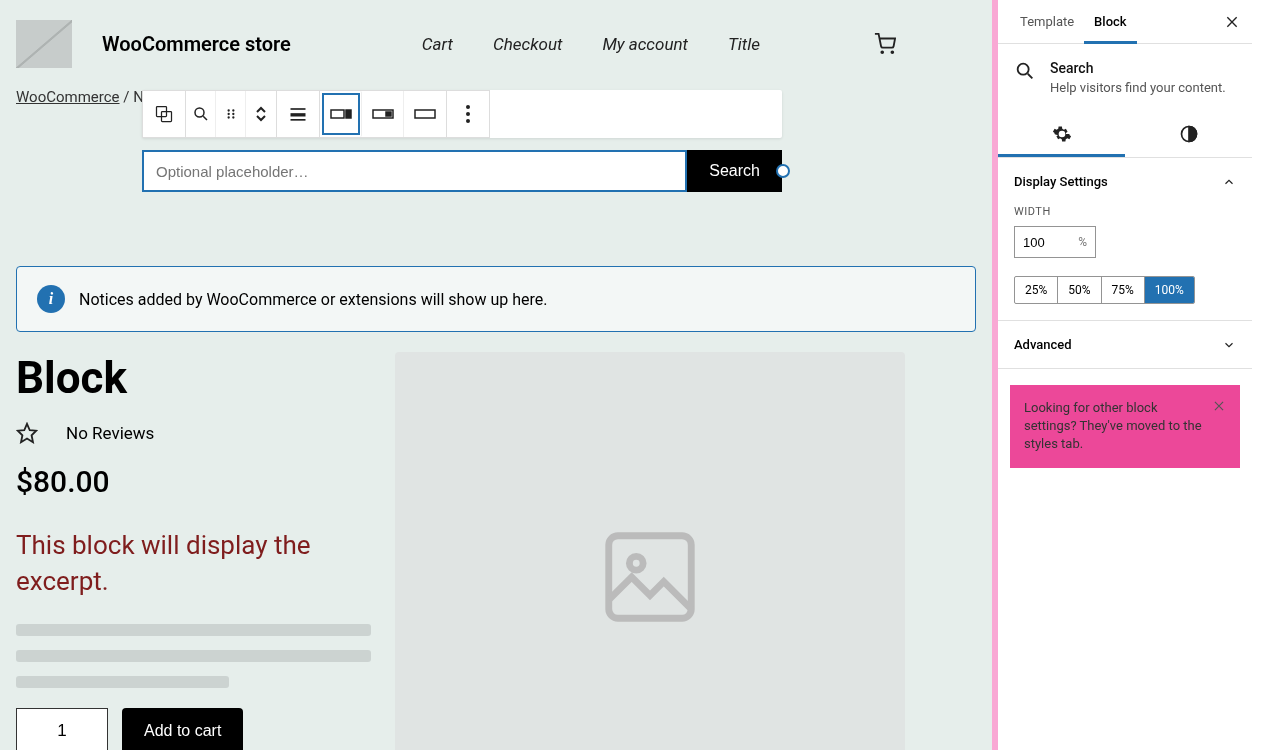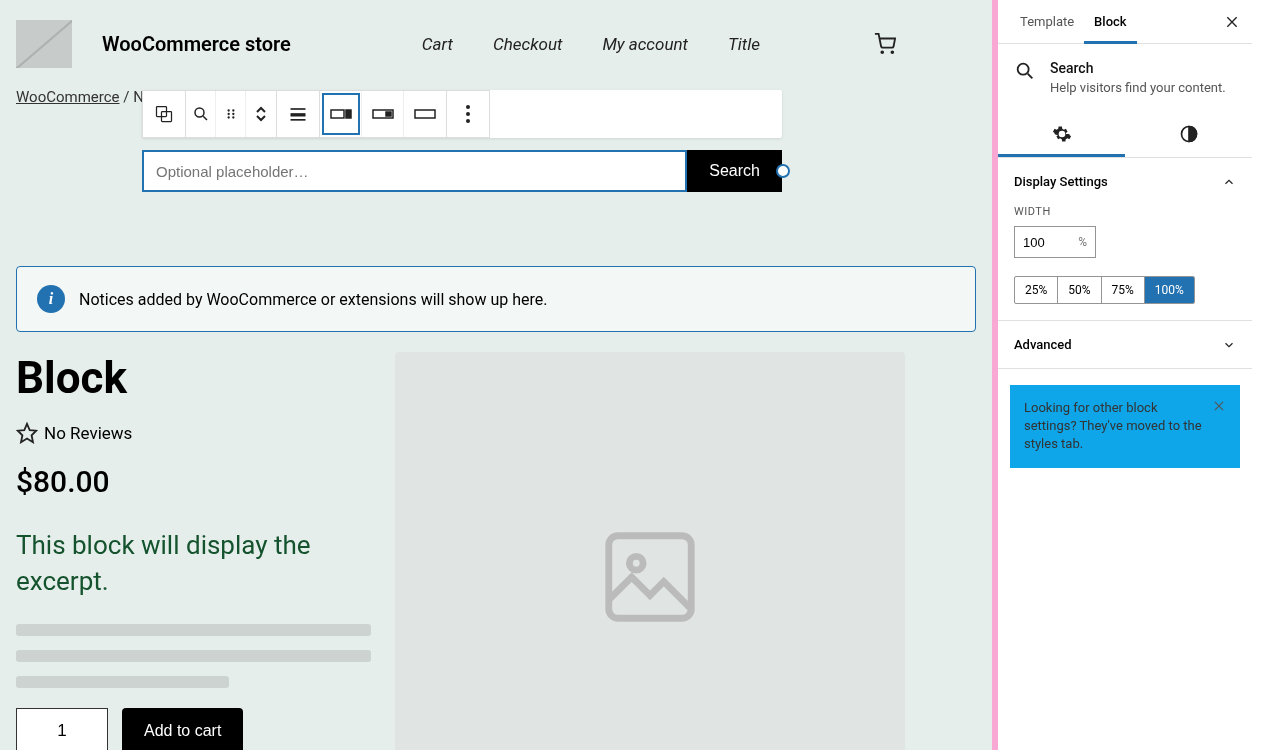--- a/index.html
+++ b/index.html
@@ -29,23 +29,23 @@
 .search-input { flex: 1; height: 42px; border: 2px solid #2271b1; padding: 0 12px; font-size: 15px; background: #fff; }
 .search-button { background: #000; color: #fff; border: none; padding: 0 22px; font-size: 16px; position: relative; }
 .resize-handle { position: absolute; right: -8px; top: 50%; transform: translateY(-50%); width: 14px; height: 14px; background: #fff; border: 2px solid #2271b1; border-radius: 50%; }
 
 .notice { margin: 160px 16px 0 16px; border: 1px solid #2271b1; background: #f3f7f6; border-radius: 4px; padding: 18px 20px; display: flex; align-items: center; gap: 14px; font-size: 16px; }
 .info-icon { width: 28px; height: 28px; border-radius: 50%; background: #2271b1; display: flex; align-items: center; justify-content: center; color: #fff; font-family: Georgia; font-style: italic; font-weight: bold; font-size: 16px; }
 
 .product-area { display: flex; margin: 20px 16px 0 16px; gap: 24px; }
 .product-left { width: 355px; }
 .product-title { font-size: 44px; font-weight: 700; margin-bottom: 18px; }
-.reviews-row { display: flex; align-items: center; gap: 6px; font-size: 17px; margin-bottom: 20px; }
+.reviews-row { display: flex; align-items: center; gap: 28px; font-size: 17px; margin-bottom: 20px; }
 .price { font-size: 30px; font-weight: 500; margin-bottom: 28px; }
-.excerpt { font-size: 26px; color: #14532d; line-height: 1.4; margin-bottom: 24px; }
+.excerpt { font-size: 26px; color: #7f1d1d; line-height: 1.4; margin-bottom: 24px; }
 .skeleton { background: #ccd3d1; border-radius: 3px; height: 12px; margin-bottom: 14px; }
 .skel1 { width: 100%; }
 .skel2 { width: 100%; }
 .skel3 { width: 60%; }
 .cart-row { display: flex; gap: 14px; margin-top: 20px; }
 .qty-input { width: 92px; height: 46px; text-align: center; font-size: 17px; border: 1px solid #333; background: #fff; }
 .add-cart-btn { background: #000; color: #fff; border: none; padding: 0 22px; font-size: 16px; border-radius: 4px; }
 
 .product-image { flex: 1; background: #e0e4e3; max-width: 510px; height: 450px; border-radius: 4px; display: flex; align-items: center; justify-content: center; }
 
@@ -65,21 +65,21 @@
 .panel-header { display: flex; align-items: flex-end; justify-content: space-between; padding: 16px; font-weight: 500; font-size: 13px; cursor: pointer; }
 .panel-body { padding: 0 16px 16px 16px; }
 .field-label { font-size: 11px; letter-spacing: 0.5px; color: #555; margin-bottom: 8px; }
 .width-input-wrap { display: flex; align-items: center; border: 1px solid #949494; width: 82px; height: 32px; padding: 0 8px; justify-content: space-between; margin-bottom: 18px; }
 .width-input { border: none; width: 40px; font-size: 13px; outline: none; }
 .width-unit { color: #777; font-size: 12px; }
 .preset-row { display: flex; border: 1px solid #949494; border-radius: 2px; overflow: hidden; width: fit-content; }
 .preset { padding: 6px 10px; font-size: 12px; cursor: pointer; border-right: 1px solid #949494; }
 .preset:last-child { border-right: none; }
 .preset.active { background: #2271b1; color: #fff; }
-.tip-box { margin: 16px 12px; background: #0ea5e9; padding: 14px; font-size: 13px; color: #333; display: flex; gap: 10px; align-items: flex-start; line-height: 1.4; }
+.tip-box { margin: 16px 12px; background: #ec4899; padding: 14px; font-size: 13px; color: #333; display: flex; gap: 10px; align-items: flex-start; line-height: 1.4; }
 .tip-close { cursor: pointer; }
 
 svg { display: block; }
 </style>
 </head>
 <body>
 
 <div class="canvas">
   <div class="header">
     <div class="logo"></div>

